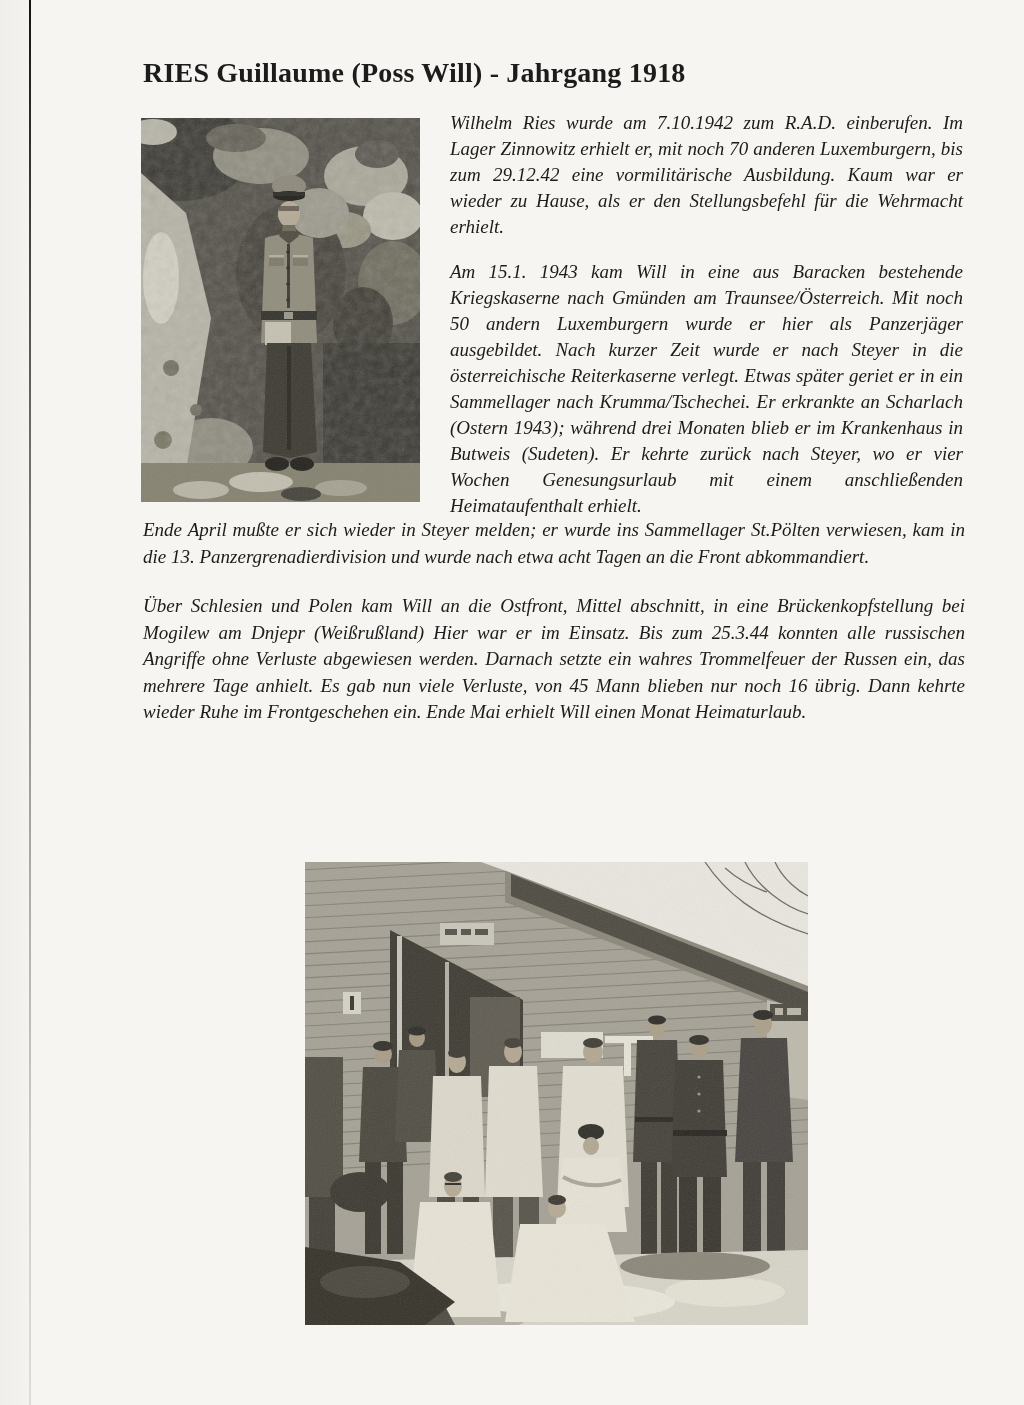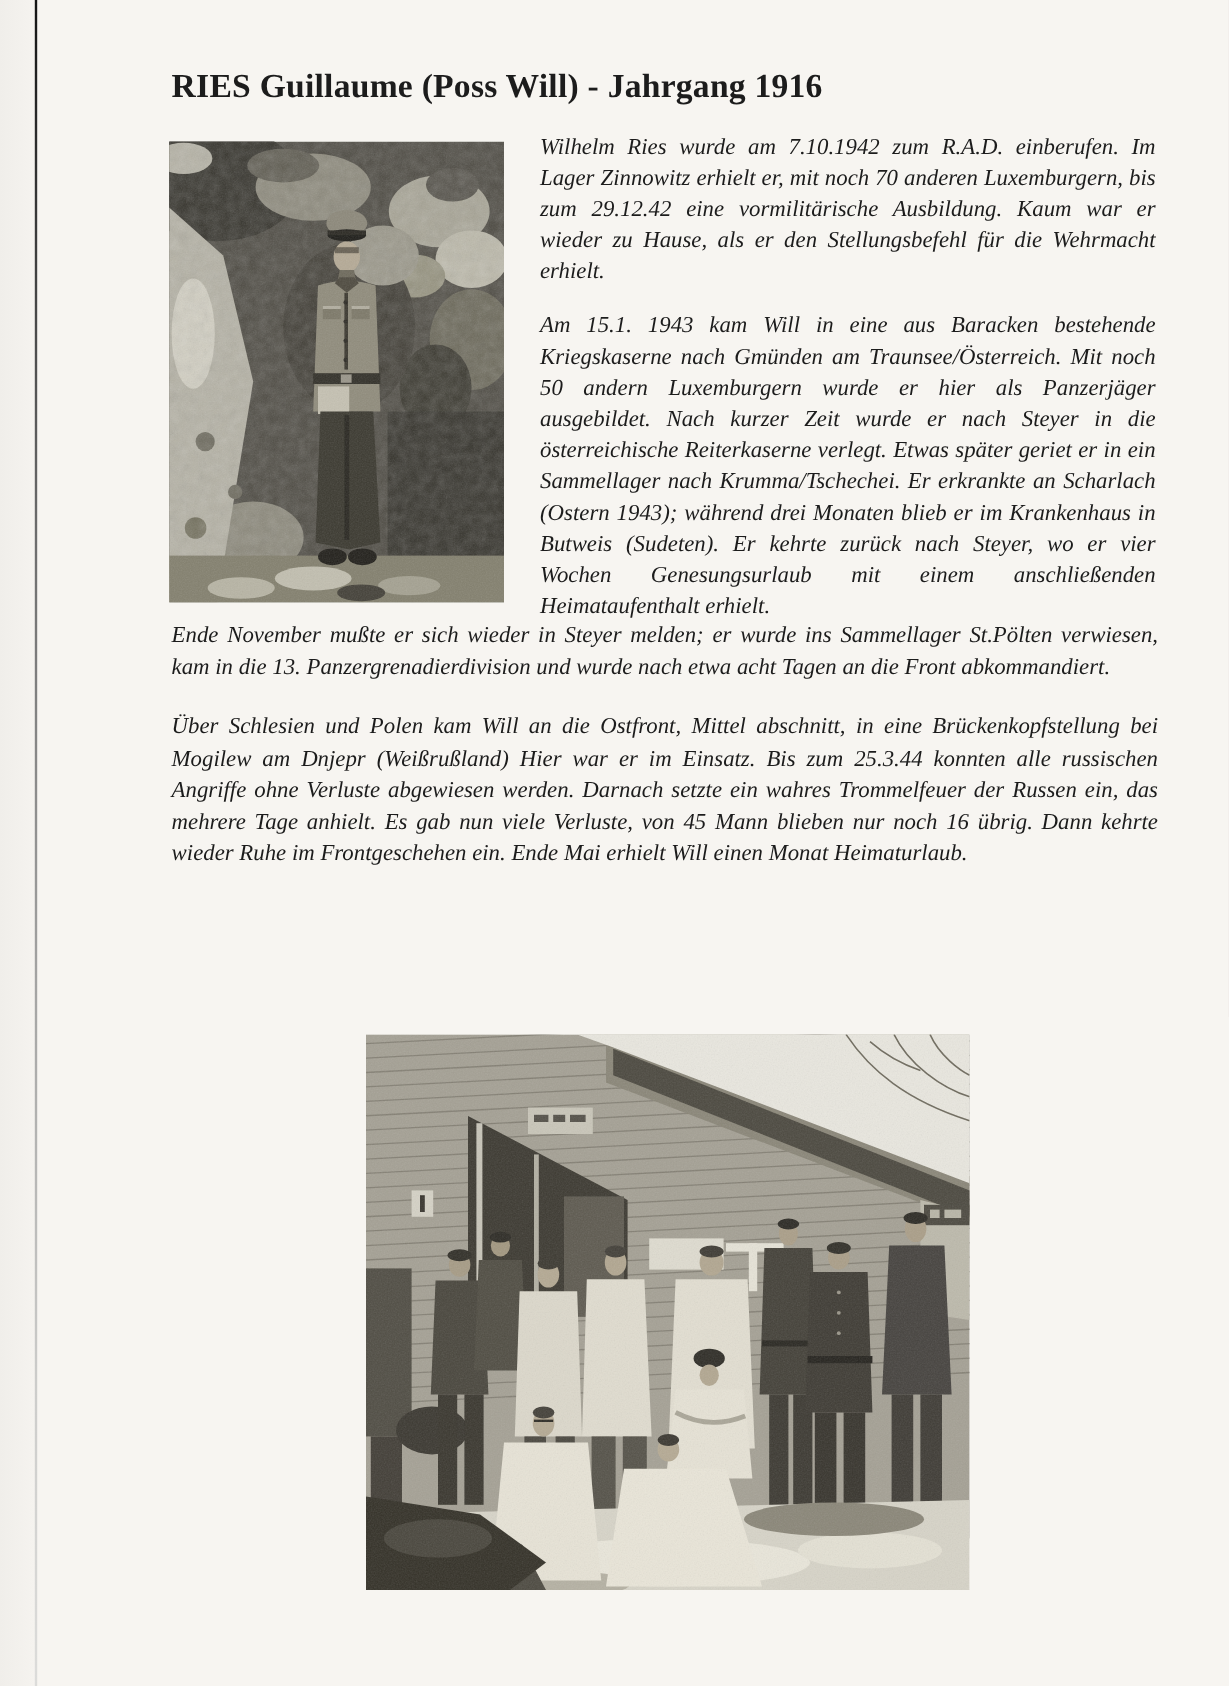--- a/index.html
+++ b/index.html
@@ -40,21 +40,21 @@
   .wide-col p.body{margin-bottom:23px;line-height:26.5px;}
 </style>
 </head>
 <body>
 
 <div class="page">
 
   <div class="scan-strip"></div>
   <div class="scan-line"></div>
 
-  <h1 class="title">RIES Guillaume (Poss Will) - Jahrgang 1916</h1>
+  <h1 class="title">RIES Guillaume (Poss Will) - Jahrgang 1918</h1>
 
   <figure class="portrait-fig" role="img" aria-label="Schwarzweißfoto: Wilhelm Ries in Uniform mit Schirmmütze vor Gebüsch stehend">
     <svg class="photo-svg" viewBox="0 0 279 384" preserveAspectRatio="none">
       <defs>
         <filter id="grainA" x="0" y="0" width="100%" height="100%">
           <feTurbulence type="fractalNoise" baseFrequency="0.9" numOctaves="2" stitchTiles="stitch"></feTurbulence>
           <feColorMatrix type="saturate" values="0"></feColorMatrix>
         </filter>
         <filter id="blobA" x="-20%" y="-20%" width="140%" height="140%">
           <feTurbulence type="fractalNoise" baseFrequency="0.12" numOctaves="3" stitchTiles="stitch"></feTurbulence>
@@ -123,21 +123,21 @@
       <rect x="0" y="0" width="279" height="384" filter="url(#grainA)" opacity="0.16"></rect>
     </svg>
   </figure>
 
   <div class="text-col">
     <p class="body">Wilhelm Ries wurde am 7.10.1942 zum R.A.D. einberufen. Im Lager Zinnowitz erhielt er, mit noch 70 anderen Luxemburgern, bis zum 29.12.42 eine vormilitärische Ausbildung. Kaum war er wieder zu Hause, als er den Stellungsbefehl für die Wehrmacht erhielt.</p>
     <p class="body">Am 15.1. 1943 kam Will in eine aus Baracken bestehende Kriegskaserne nach Gmünden am Traunsee/Österreich. Mit noch 50 andern Luxemburgern wurde er hier als Panzerjäger ausgebildet. Nach kurzer Zeit wurde er nach Steyer in die österreichische Reiterkaserne verlegt. Etwas später geriet er in ein Sammellager nach Krumma/Tschechei. Er erkrankte an Scharlach (Ostern 1943); während drei Monaten blieb er im Krankenhaus in Butweis (Sudeten). Er kehrte zurück nach Steyer, wo er vier Wochen Genesungsurlaub mit einem anschließenden Heimataufenthalt erhielt.</p>
   </div>
 
   <div class="wide-col">
-    <p class="body">Ende November mußte er sich wieder in Steyer melden; er wurde ins Sammellager St.Pölten verwiesen, kam in die 13. Panzergrenadierdivision und wurde nach etwa acht Tagen an die Front abkommandiert.</p>
+    <p class="body">Ende April mußte er sich wieder in Steyer melden; er wurde ins Sammellager St.Pölten verwiesen, kam in die 13. Panzergrenadierdivision und wurde nach etwa acht Tagen an die Front abkommandiert.</p>
     <p class="body">Über Schlesien und Polen kam Will an die Ostfront, Mittel abschnitt, in eine Brückenkopfstellung bei Mogilew am Dnjepr (Weißrußland) Hier war er im Einsatz. Bis zum 25.3.44 konnten alle russischen Angriffe ohne Verluste abgewiesen werden. Darnach setzte ein wahres Trommelfeuer der Russen ein, das mehrere Tage anhielt. Es gab nun viele Verluste, von 45 Mann blieben nur noch 16 übrig. Dann kehrte wieder Ruhe im Frontgeschehen ein. Ende Mai erhielt Will einen Monat Heimaturlaub.</p>
   </div>
 
   <figure class="group-fig" role="img" aria-label="Schwarzweißfoto: Gruppe von Soldaten vor einer hölzernen Baracke">
     <svg class="photo-svg" viewBox="0 0 503 463" preserveAspectRatio="none">
       <defs>
         <filter id="grainB" x="0" y="0" width="100%" height="100%">
           <feTurbulence type="fractalNoise" baseFrequency="0.85" numOctaves="2" stitchTiles="stitch"></feTurbulence>
           <feColorMatrix type="saturate" values="0"></feColorMatrix>
         </filter>

